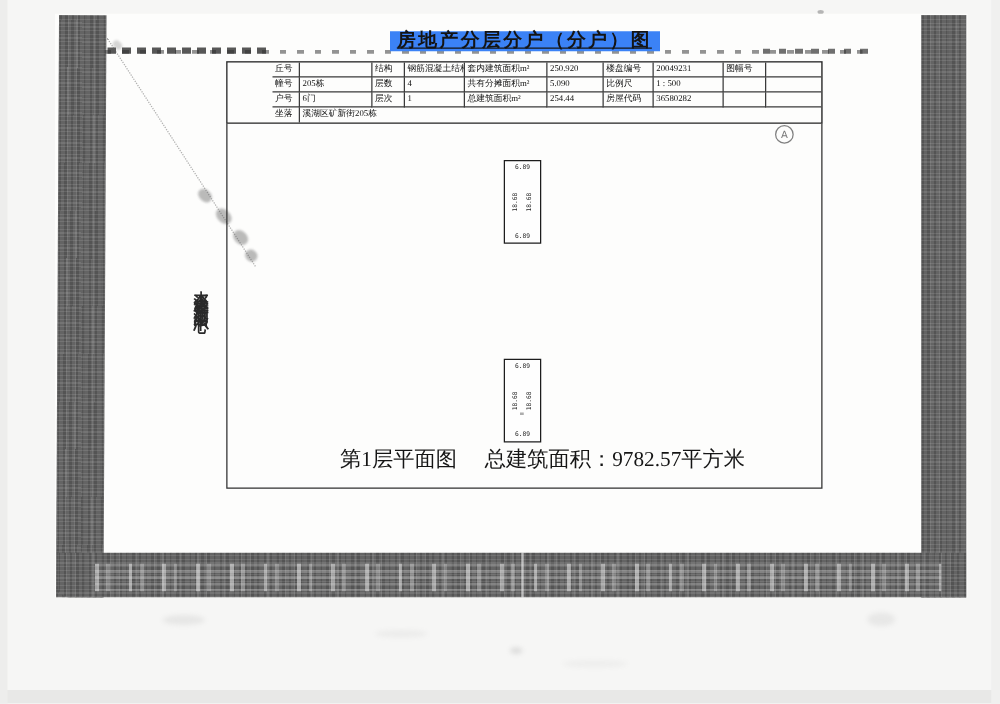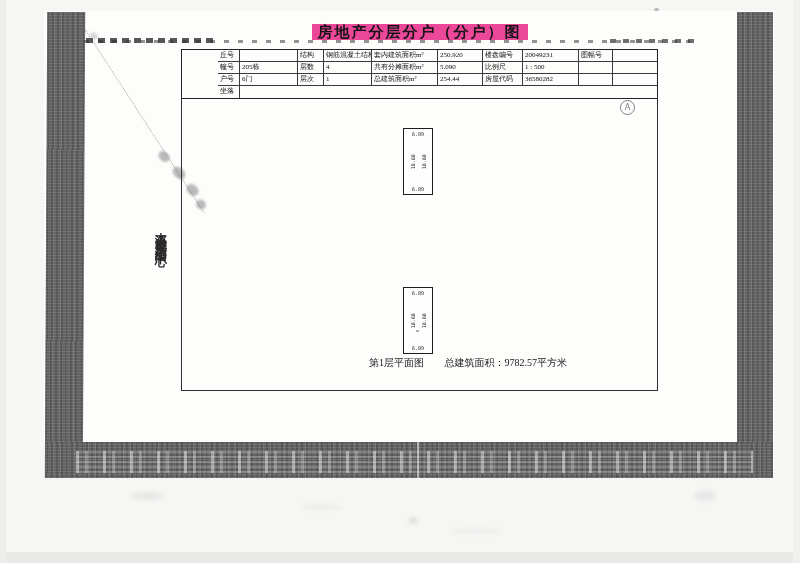--- a/index.html
+++ b/index.html
@@ -53,21 +53,21 @@
   .smudge{background:#8a8a8a;border-radius:50%;filter:blur(2px);}
   .s1{left:130px;top:492px;width:34px;height:8px;opacity:.14;}
   .s2{left:300px;top:504px;width:42px;height:6px;opacity:.09;}
   .s3{left:694px;top:490px;width:22px;height:11px;opacity:.13;}
   .s4{left:450px;top:528px;width:52px;height:6px;opacity:.07;}
   .s5{left:408px;top:518px;width:10px;height:5px;opacity:.25;}
 
   
   .title{left:181px;top:23px;width:477px;text-align:center;font-size:15px;font-weight:bold;
     letter-spacing:2px;color:#141414;}
-  .title span{background:#ec4899;padding:0 6px;}
+  .title span{background:#3b82f6;padding:0 6px;text-decoration:underline;}
 
   
   .frame{left:181px;top:49px;width:477px;height:342px;border:1px solid #2f2f2f;box-sizing:border-box;}
 
   
   .tbl{left:181px;top:49px;width:477px;box-sizing:border-box;border:1px solid #222;
     display:grid;grid-template-columns:22px 58px 26px 48px 66px 45px 40px 56px 34px auto;
     grid-auto-rows:12px;background:#fdfdfc;padding-left:36px;}
   .tc{border-right:1px solid #3a3a3a;border-bottom:1px solid #3a3a3a;
     font-size:7px;line-height:11px;padding-left:2px;white-space:nowrap;overflow:hidden;color:#101010;}
@@ -86,21 +86,21 @@
   .u-top,.u-bot{position:absolute;left:0;width:100%;text-align:center;font-size:5px;color:#222;
     font-family:"DejaVu Sans Mono",monospace;}
   .u-top{top:2px;}
   .u-bot{bottom:2px;}
   .u-mid{position:absolute;left:50%;top:50%;transform:translate(-50%,-52%);display:flex;gap:5px;}
   .vnum{writing-mode:vertical-rl;transform:rotate(180deg);font-size:5px;line-height:6px;color:#222;
     font-family:"DejaVu Sans Mono",monospace;}
   .udot{left:416px;top:330px;width:3px;height:2px;background:#777;opacity:.6;}
 
   
-  .caption{left:181px;top:356px;width:506px;text-align:center;font-size:10px;color:#151515;padding-left:34px;}
+  .caption{left:181px;top:356px;width:506px;text-align:center;font-size:17px;color:#151515;}
   .caption .gap{margin-left:18px;}
 
   
   .sidelabel{left:152px;top:222px;height:150px;writing-mode:vertical-rl;text-orientation:upright;
     font-size:12px;letter-spacing:2.5px;font-weight:600;color:#2a2a2a;}
 
   .speck{background:#555;border-radius:50%;}
   .p1{left:654px;top:8px;width:5px;height:3px;opacity:.4;}
   .p2{left:420px;top:143px;width:2px;height:2px;opacity:.3;}
 </style>
@@ -167,20 +167,21 @@
     <div class="tc">层次</div>
     <div class="tc">1</div>
     <div class="tc">总建筑面积m²</div>
     <div class="tc">254.44</div>
     <div class="tc">房屋代码</div>
     <div class="tc">36580282</div>
     <div class="tc"></div>
     <div class="tc lastcol"></div>
 
     <div class="tc lastrow">坐落</div>
+    <div class="tc lastrow lastcol addr-val">溪湖区矿新街205栋</div>
   </div>
 
   <div class="abs nsym">A</div>
 
   <div class="abs unit unit1">
     <div class="u-top">6.89</div>
     <div class="u-mid">
       <span class="vnum">18.68</span>
       <span class="vnum">18.68</span>
     </div>

